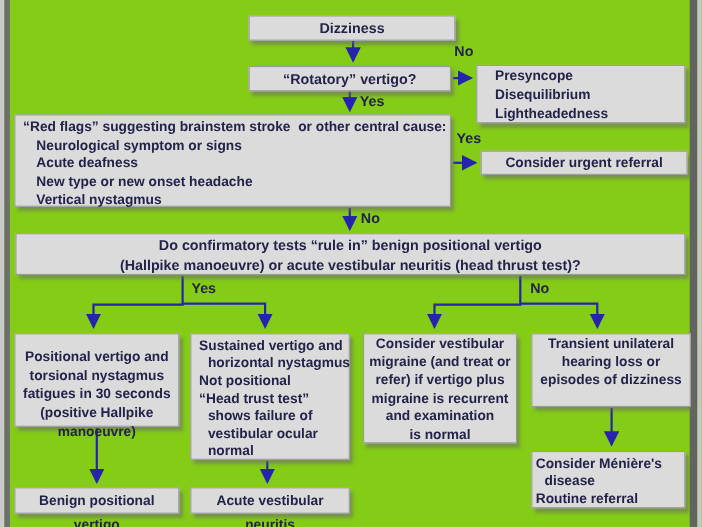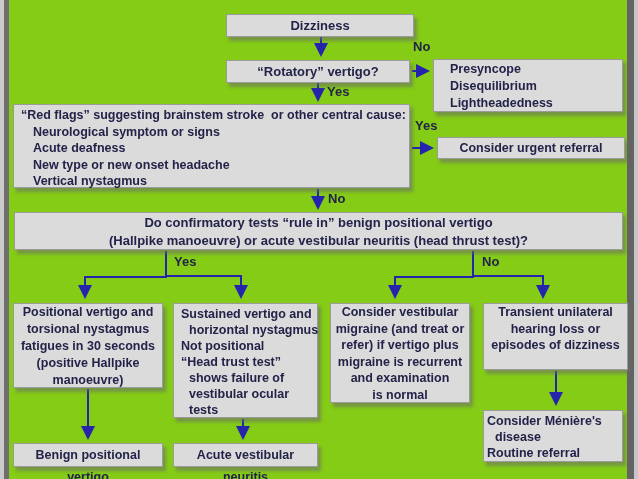--- a/index.html
+++ b/index.html
@@ -22,21 +22,21 @@
   }
   .center{text-align:center;}
   .line{white-space:pre;}
   .ind{padding-left:12px;}
   .ind8{padding-left:8px;}
   #node-dizziness,#node-rotatory{line-height:21px;font-size:13px;}
   #node-confirmatory{line-height:18px;font-size:13px;padding-top:1px;}
   #node-presyncope{padding:1px 0 0 16px;line-height:17px;}
   #node-redflags{padding:2px 0 0 7px;}
   #node-urgent{line-height:20px;}
-  #node-hallpike{line-height:17px;padding-top:0px;}
+  #node-hallpike{line-height:17px;padding-top:12px;}
   #node-sustained{padding:2px 0 0 7px;line-height:16px;}
   #node-migraine{line-height:16.5px;}
   #node-transient{line-height:16.5px;}
   #node-bpv,#node-avn{line-height:22px;}
   #node-meniere{padding:2px 0 0 3px;line-height:16px;}
   .edge-label{position:absolute;font-weight:bold;font-size:13px;color:#23234a;}
   #watermark{
     position:absolute;left:68px;top:411px;
     font-size:13.5px;font-weight:normal;color:#0b0b0b;letter-spacing:.4px;
   }
@@ -117,21 +117,21 @@
     <div class="line">manoeuvre)</div>
   </div>
 
   <div class="box" id="node-sustained" style="left:173px;top:303px;width:145px;height:115px;">
     <div class="line">Sustained vertigo and</div>
     <div class="line ind8">horizontal nystagmus</div>
     <div class="line">Not positional</div>
     <div class="line">“Head trust test”</div>
     <div class="line ind8">shows failure of</div>
     <div class="line ind8">vestibular ocular</div>
-    <div class="line ind8">tests</div>
+    <div class="line ind8">normal</div>
   </div>
 
   <div class="box center" id="node-migraine" style="left:330px;top:303px;width:140px;height:100px;">
     <div class="line">Consider vestibular</div>
     <div class="line">migraine (and treat or</div>
     <div class="line">refer) if vertigo plus</div>
     <div class="line">migraine is recurrent</div>
     <div class="line">and examination</div>
     <div class="line">is normal</div>
   </div>

